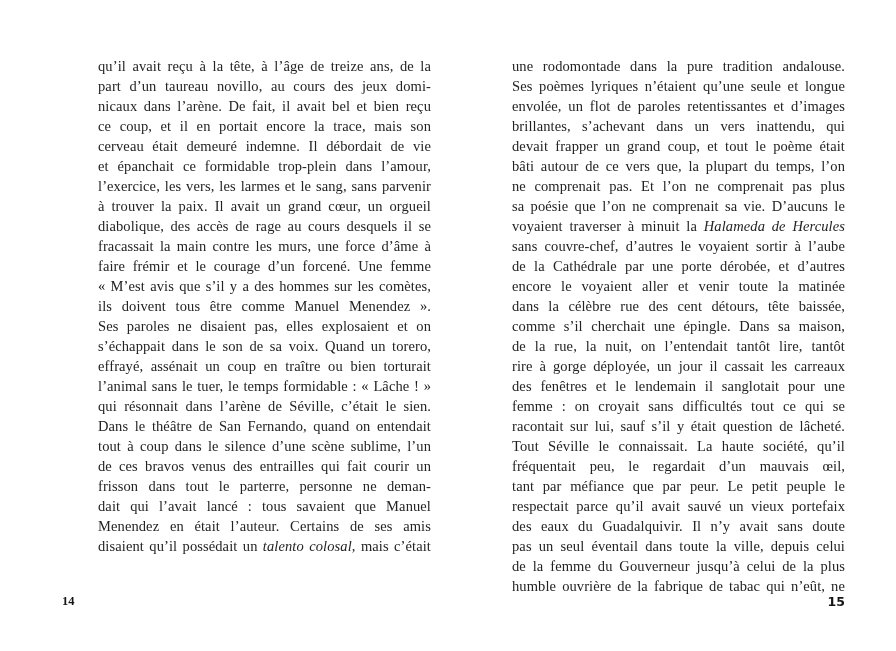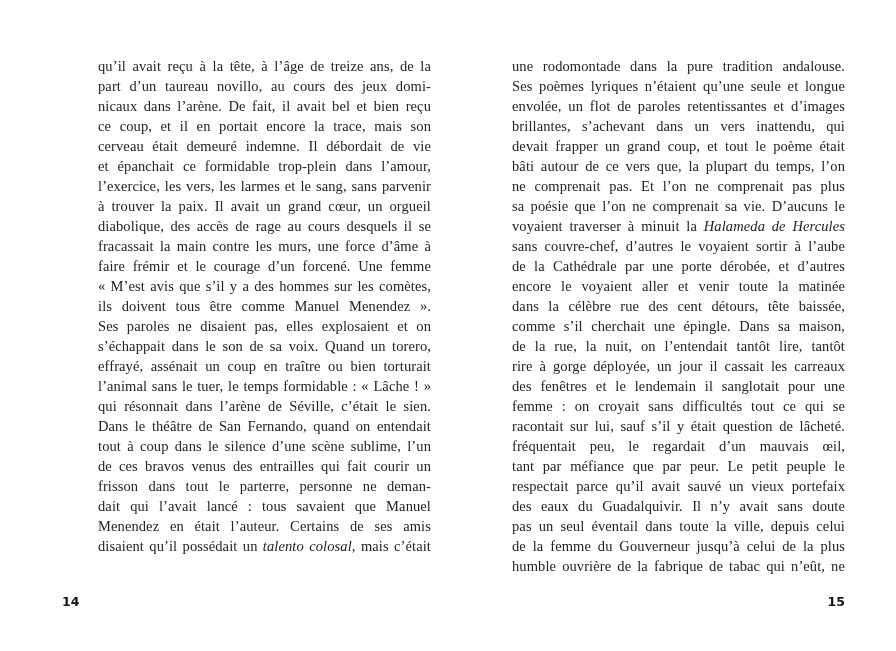--- a/index.html
+++ b/index.html
@@ -30,21 +30,21 @@
   }
   .it { font-style: italic; }
   .page-num {
     position: absolute;
     top: 594px;
     font-family: "DejaVu Sans", sans-serif;
     font-weight: bold;
     font-size: 12.5px;
     color: #141414;
   }
-  .page-num.left  { left: 62px; }
+  .page-num.left  { left: 62px; font-family: Liberation Serif, serif; }
   .page-num.right { right: 51px; }
 </style>
 </head>
 <body>
 
 <div class="page-text left">
     <div class="line"><span>qu’il avait reçu à la tête, à l’âge de treize ans, de la</span></div>
     <div class="line"><span>part d’un taureau novillo, au cours des jeux domi-</span></div>
     <div class="line"><span>nicaux dans l’arène. De fait, il avait bel et bien reçu</span></div>
     <div class="line"><span>ce coup, et il en portait encore la trace, mais son</span></div>
@@ -84,20 +84,21 @@
     <div class="line"><span>sans couvre-chef, d’autres le voyaient sortir à l’aube</span></div>
     <div class="line"><span>de la Cathédrale par une porte dérobée, et d’autres</span></div>
     <div class="line"><span>encore le voyaient aller et venir toute la matinée</span></div>
     <div class="line"><span>dans la célèbre rue des cent détours, tête baissée,</span></div>
     <div class="line"><span>comme s’il cherchait une épingle. Dans sa maison,</span></div>
     <div class="line"><span>de la rue, la nuit, on l’entendait tantôt lire, tantôt</span></div>
     <div class="line"><span>rire à gorge déployée, un jour il cassait les carreaux</span></div>
     <div class="line"><span>des fenêtres et le lendemain il sanglotait pour une</span></div>
     <div class="line"><span>femme : on croyait sans difficultés tout ce qui se</span></div>
     <div class="line"><span>racontait sur lui, sauf s’il y était question de lâcheté.</span></div>
+    <div class="line"><span>Tout Séville le connaissait. La haute société, qu’il</span></div>
     <div class="line"><span>fréquentait peu, le regardait d’un mauvais œil,</span></div>
     <div class="line"><span>tant par méfiance que par peur. Le petit peuple le</span></div>
     <div class="line"><span>respectait parce qu’il avait sauvé un vieux portefaix</span></div>
     <div class="line"><span>des eaux du Guadalquivir. Il n’y avait sans doute</span></div>
     <div class="line"><span>pas un seul éventail dans toute la ville, depuis celui</span></div>
     <div class="line"><span>de la femme du Gouverneur jusqu’à celui de la plus</span></div>
     <div class="line"><span>humble ouvrière de la fabrique de tabac qui n’eût, ne</span></div>
   </div>
 
 <div class="page-num left">14</div>

